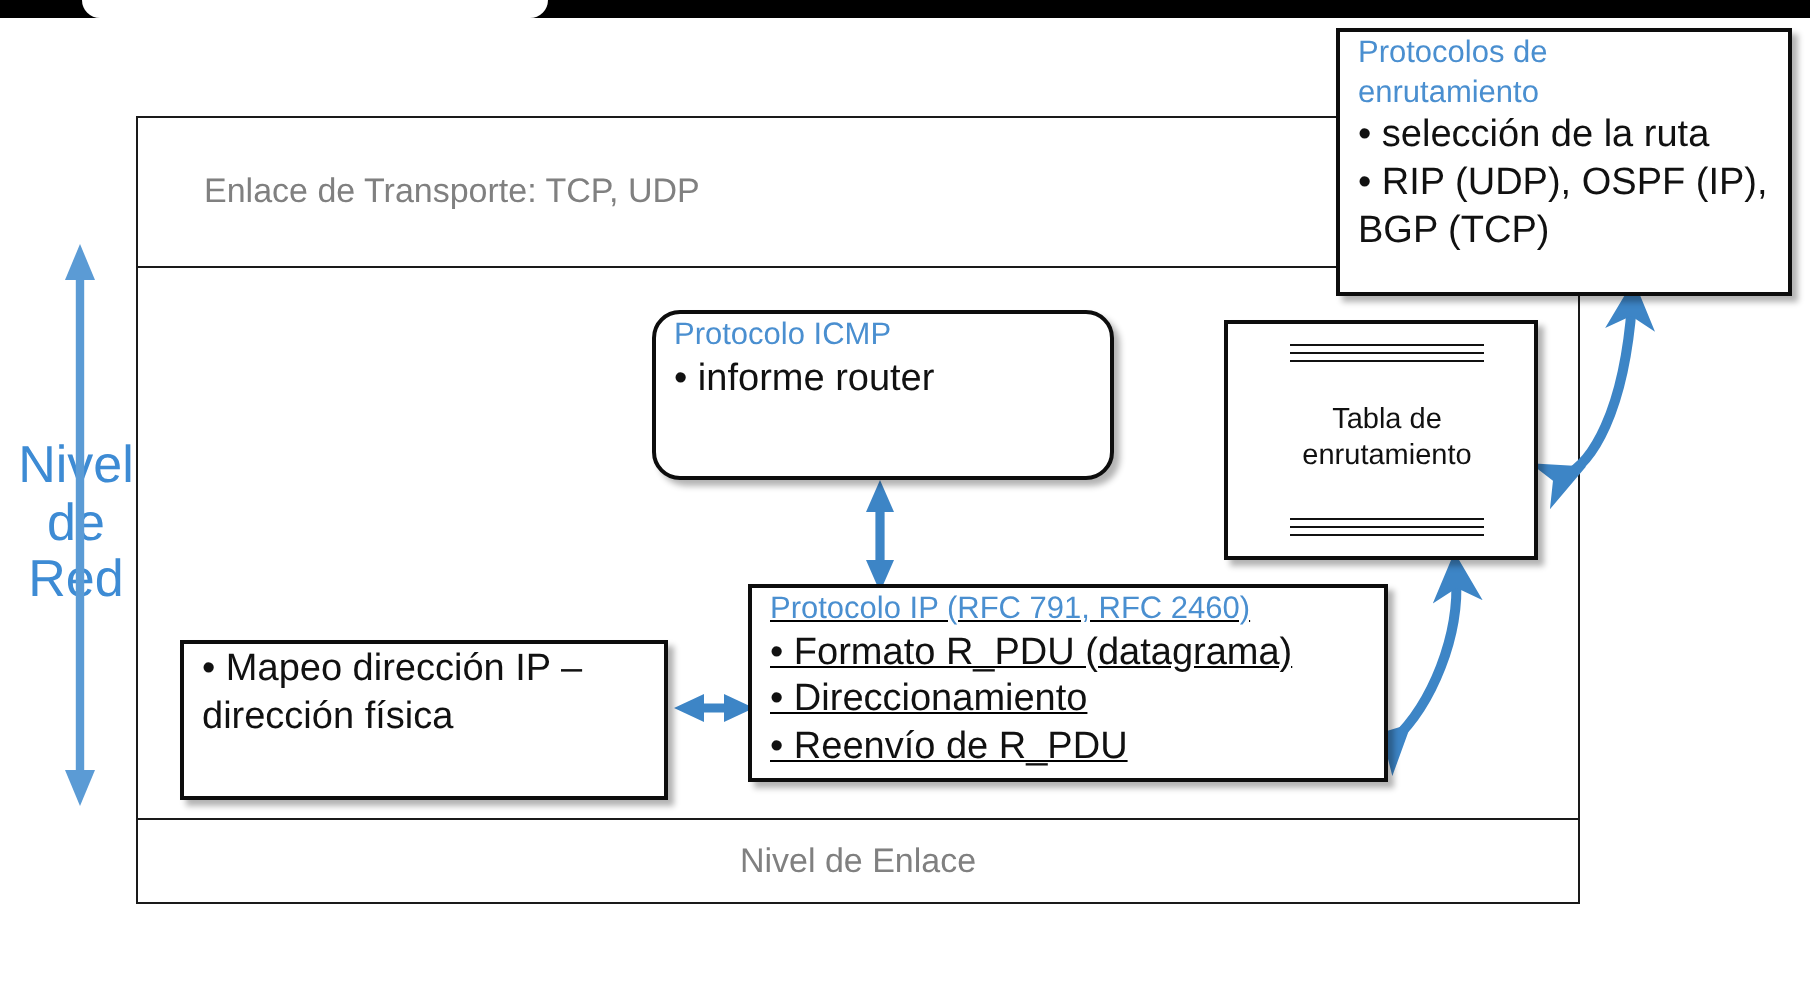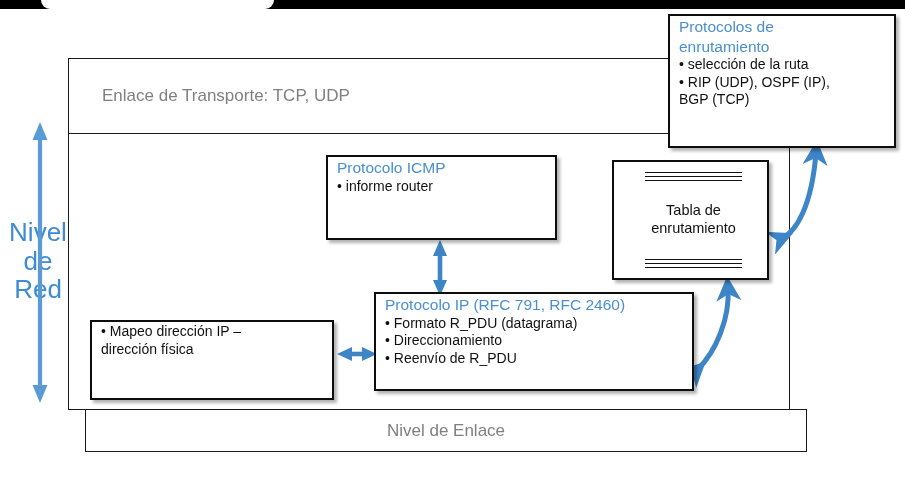--- a/index.html
+++ b/index.html
@@ -82,21 +82,21 @@
     padding: 1px 8px 5px 9px;
   }
   .callout .c-title {
     color: #4a8fd0;
     font-size: 15.5px;
     line-height: 1.26;
     white-space: pre-line;
   }
   .callout .c-item {
     color: #111111;
-    font-size: 14px;
+    font-size: 19px;
     line-height: 1.26;
     white-space: pre-line;
   }
 
   
   .doc-box {
     position: absolute;
     border: 2.2px solid #0d0d0d;
     background: #ffffff;
     box-sizing: border-box;
@@ -143,21 +143,21 @@
     <div class="top-notch"></div>
   </div>
 
   <div class="layer" style="left:68px; top:58px; width:722px; height:76px;">
     <div class="layer-label label-left">Enlace de Transporte: TCP, UDP</div>
   </div>
 
   <div class="layer" style="left:68px; top:133px; width:722px; height:277px;">
   </div>
 
-  <div class="layer" style="left:68px; top:409px; width:722px; height:43px;margin-left:17px;">
+  <div class="layer" style="left:68px; top:409px; width:722px; height:43px;">
     <div class="layer-label label-center">Nivel de Enlace</div>
   </div>
 
 
   <div class="side-label" style="left:2px; top:218px;">Nivel
 de
 Red</div>
 
   <svg class="side-arrow" style="left:28px; top:120px;" width="24" height="285" viewBox="0 0 24 285">
     <line x1="12" y1="18" x2="12" y2="267" stroke="#5b9bd5" stroke-width="4.2"></line>
@@ -194,26 +194,26 @@
   </svg>
 
   <div class="callout" style="left:668px; top:14px; width:228px; height:134px;">
     <div class="c-title">Protocolos de
 enrutamiento</div>
     <div class="c-item">• selección de la ruta</div>
     <div class="c-item">• RIP (UDP), OSPF (IP),
 BGP (TCP)</div>
   </div>
 
-  <div class="callout" style="left:326px; top:155px; width:231px; height:85px;">
+  <div class="callout" style="left:326px; top:155px; width:231px; height:85px;border-radius:14px;">
     <div class="c-title">Protocolo ICMP</div>
     <div class="c-item">• informe router</div>
   </div>
 
-  <div class="callout" style="left:374px; top:292px; width:320px; height:99px;">
+  <div class="callout" style="left:374px; top:292px; width:320px; height:99px;text-decoration:underline;">
     <div class="c-title">Protocolo IP (RFC 791, RFC 2460)</div>
     <div class="c-item">• Formato R_PDU (datagrama)</div>
     <div class="c-item">• Direccionamiento</div>
     <div class="c-item">• Reenvío de R_PDU</div>
   </div>
 
   <div class="callout" style="left:90px; top:320px; width:244px; height:80px;">
     <div class="c-item">• Mapeo dirección IP –
 dirección física</div>
   </div>

